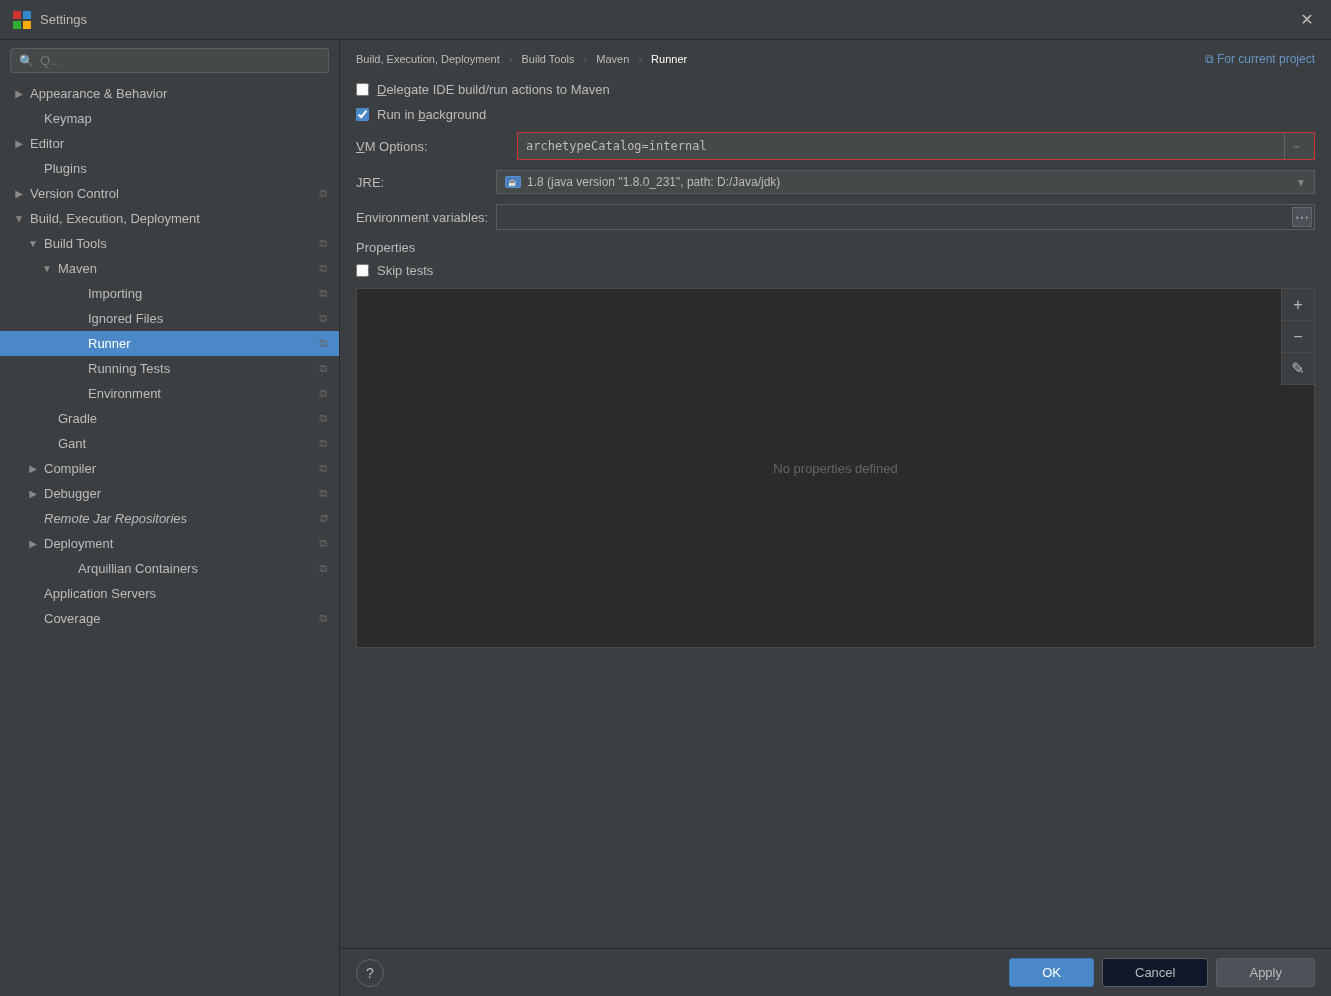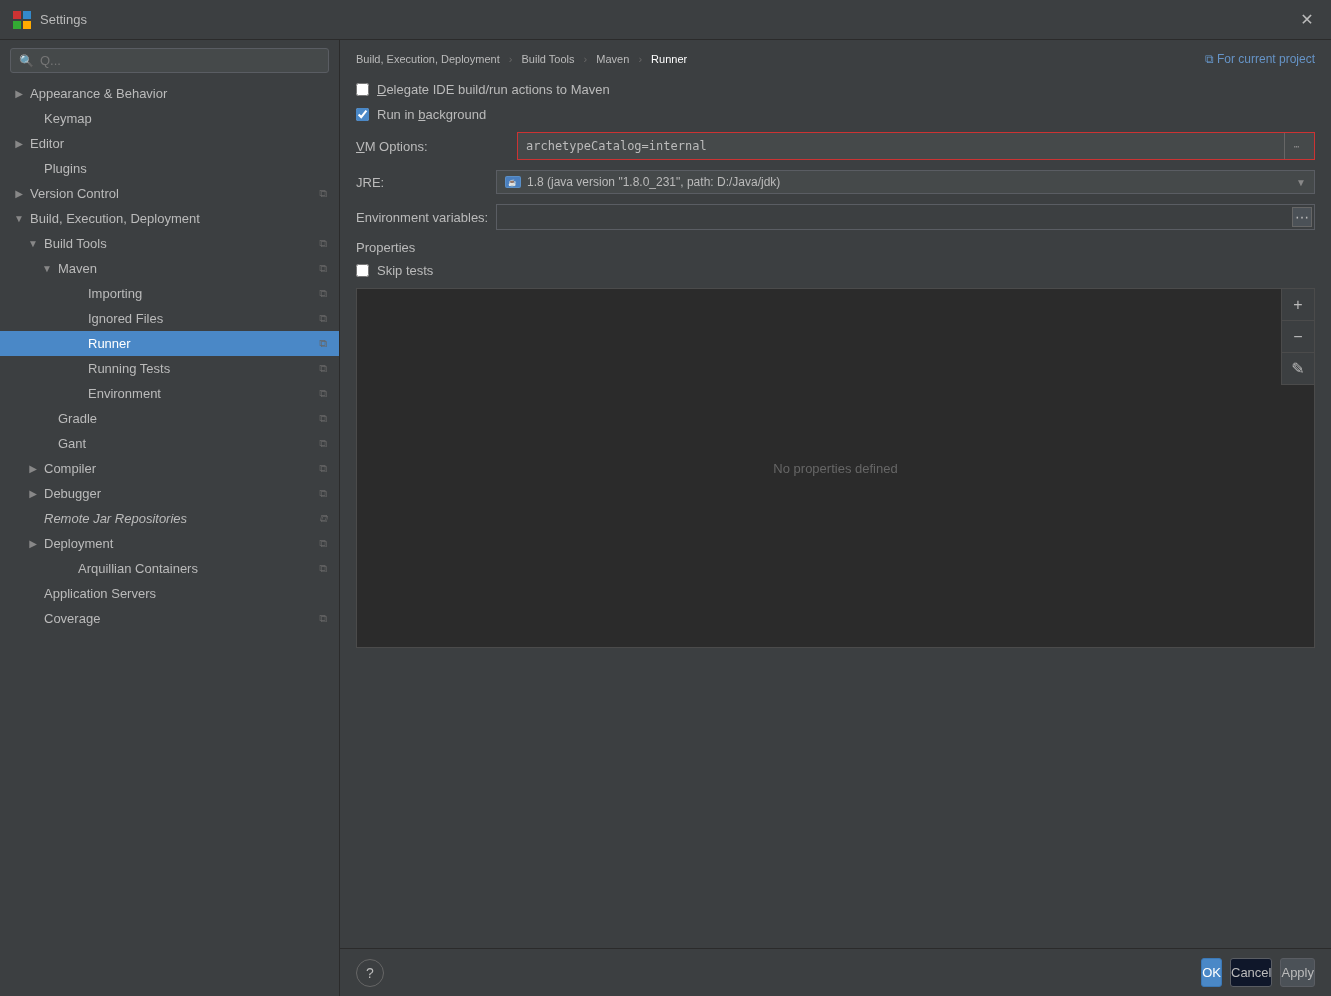--- a/index.html
+++ b/index.html
@@ -313,21 +313,21 @@
       border: 1px solid #666;
       background: transparent;
       color: #bbbbbb;
       font-size: 14px;
       cursor: pointer;
       display: flex;
       align-items: center;
       justify-content: center;
     }
     .btn {
-      padding: 6px 0;
+      padding: 6px 32px;
       font-size: 13px;
       cursor: pointer;
       border-radius: 3px;
       border: 1px solid transparent;
     }
     .btn-ok {
       background: #4a88c7;
       color: #ffffff;
       border-color: #3a78b7;
     }

